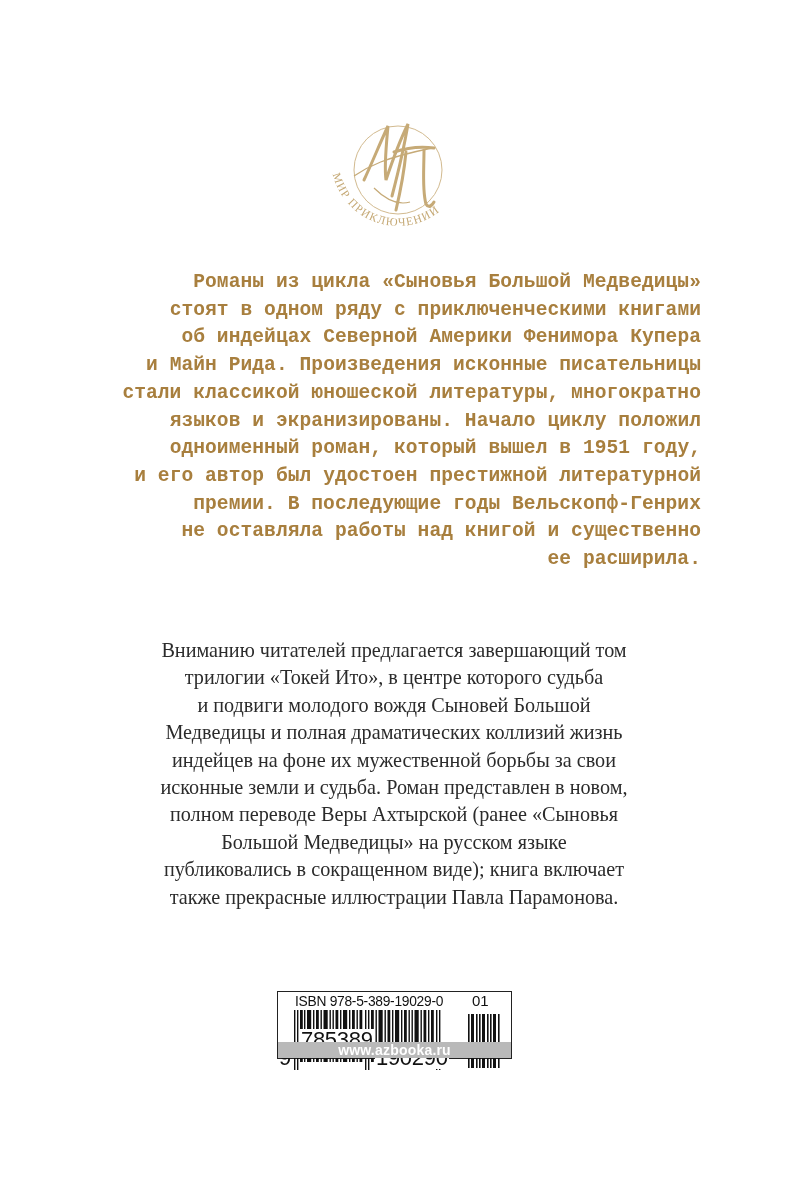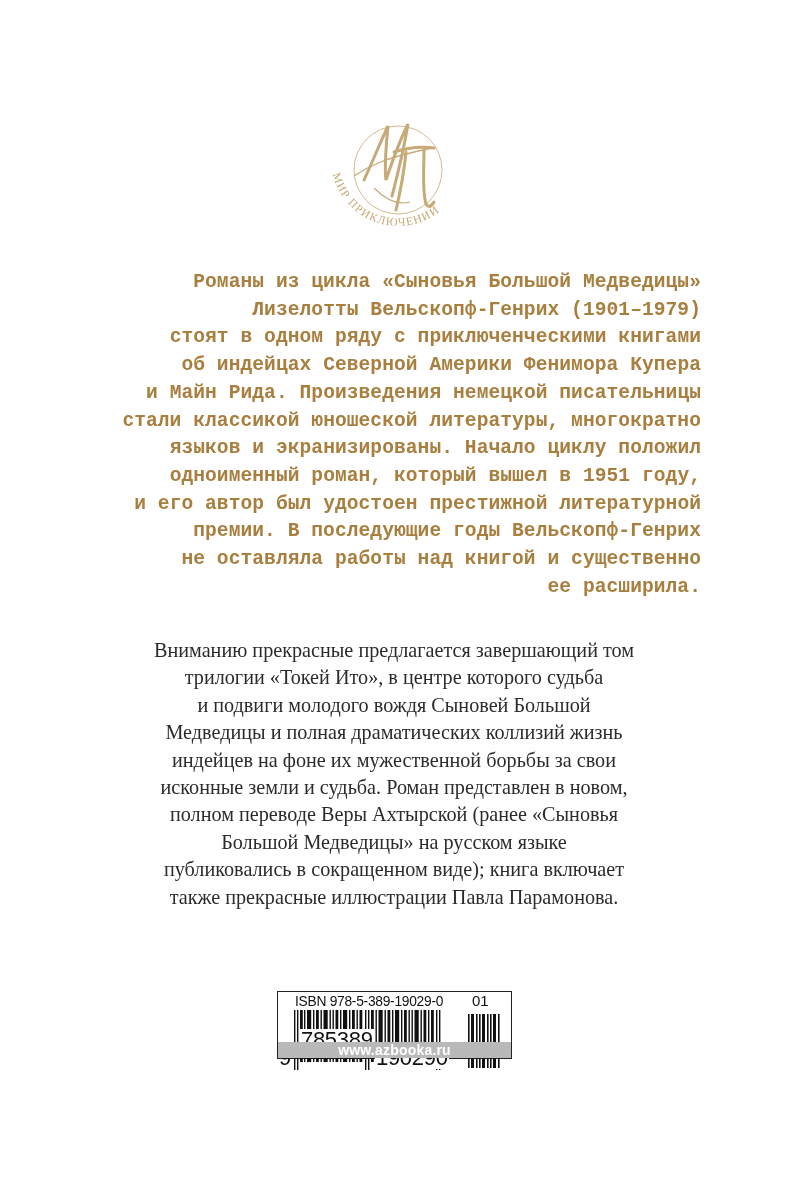--- a/index.html
+++ b/index.html
@@ -161,35 +161,34 @@
       <path d="M 60 70 C 70 80, 82 88, 96 84" fill="none" stroke="#c6aa77" stroke-width="1.2"></path>
 
       <text font-family="Liberation Serif, DejaVu Serif, serif" font-size="11.5" fill="#c6aa77" letter-spacing="1.2">
         <textPath href="#arcPath" startOffset="2%">МИР ПРИКЛЮЧЕНИЙ</textPath>
       </text>
     </svg>
   </div>
 
   <div class="blurb-gold">
     <span class="line">Романы из цикла «Сыновья Большой Медведицы»</span>
-    <span class="line">Лизелотты Вельскопф-Генрих (1901–1979)</span>
     <span class="line">стоят в одном ряду с приключенческими книгами</span>
     <span class="line">об индейцах Северной Америки Фенимора Купера</span>
-    <span class="line">и Майн Рида. Произведения немецкой писательницы</span>
+    <span class="line">и Майн Рида. Произведения исконные писательницы</span>
     <span class="line">стали классикой юношеской литературы, многократно</span>
     <span class="line">языков и экранизированы. Начало циклу положил</span>
     <span class="line">одноименный роман, который вышел в 1951 году,</span>
     <span class="line">и его автор был удостоен престижной литературной</span>
     <span class="line">премии. В последующие годы Вельскопф-Генрих</span>
     <span class="line">не оставляла работы над книгой и существенно</span>
     <span class="line">ее расширила.</span>
   </div>
 
   <div class="blurb-dark">
-    <span class="line">Вниманию прекрасные предлагается завершающий том</span>
+    <span class="line">Вниманию читателей предлагается завершающий том</span>
     <span class="line">трилогии «Токей Ито», в центре которого судьба</span>
     <span class="line">и подвиги молодого вождя Сыновей Большой</span>
     <span class="line">Медведицы и полная драматических коллизий жизнь</span>
     <span class="line">индейцев на фоне их мужественной борьбы за свои</span>
     <span class="line">исконные земли и судьба. Роман представлен в новом,</span>
     <span class="line">полном переводе Веры Ахтырской (ранее «Сыновья</span>
     <span class="line">Большой Медведицы» на русском языке</span>
     <span class="line">публиковались в сокращенном виде); книга включает</span>
     <span class="line">также прекрасные иллюстрации Павла Парамонова.</span>
   </div>

